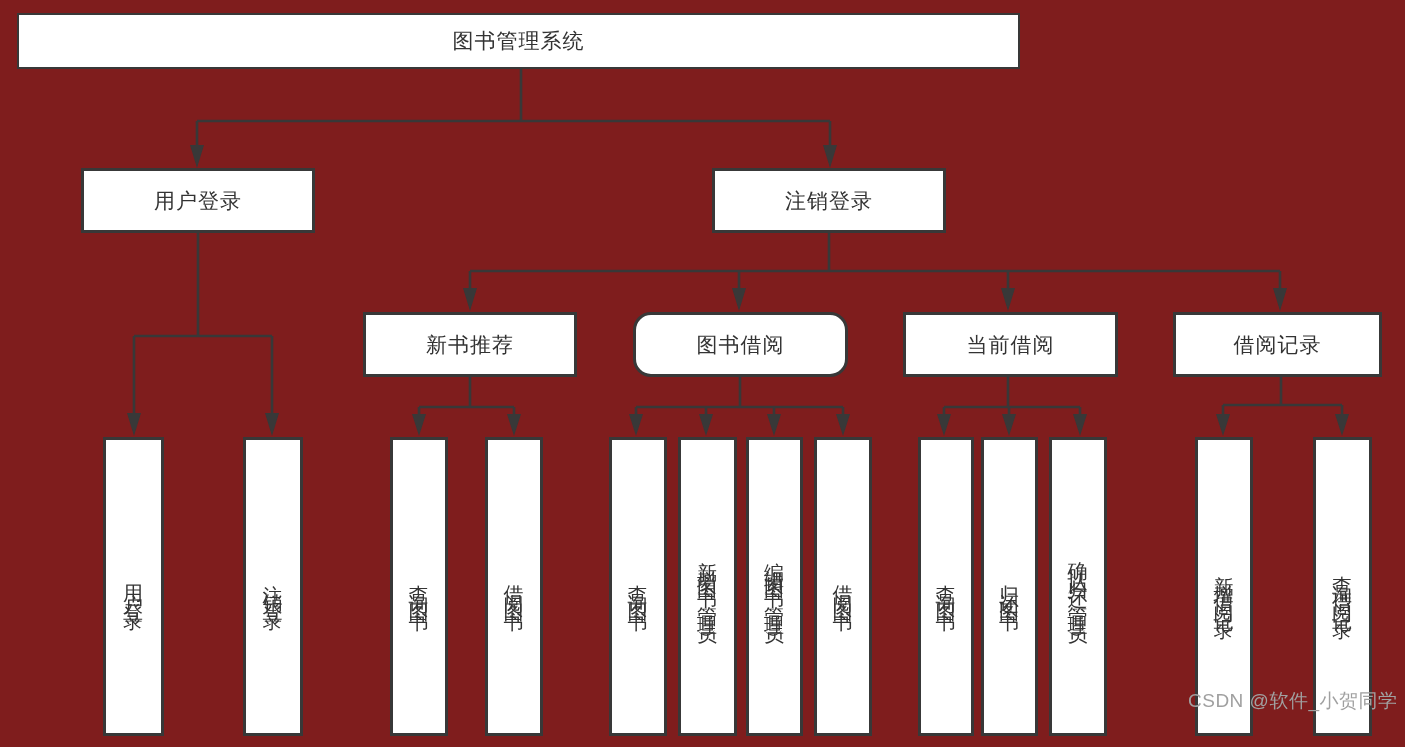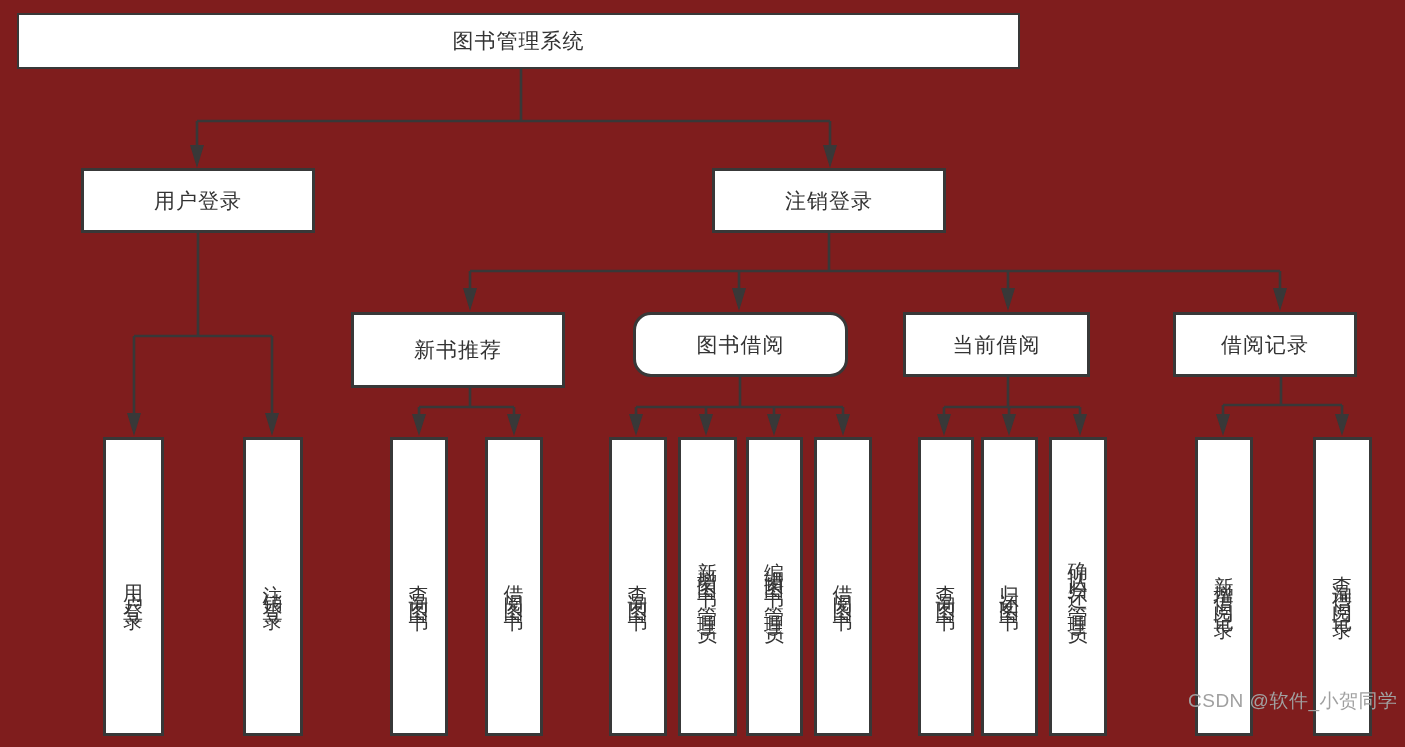--- a/index.html
+++ b/index.html
@@ -107,30 +107,30 @@
     <span class="lbl">图书管理系统</span>
   </div>
 
   <div class="box" style="left:81px; top:168px; width:234px; height:65px;">
     <span class="lbl">用户登录</span>
   </div>
   <div class="box" style="left:712px; top:168px; width:234px; height:65px;">
     <span class="lbl">注销登录</span>
   </div>
 
-  <div class="box" style="left:351px; top:312px; width:214px; height:76px;">
+  <div class="box" style="left:363px; top:312px; width:214px; height:65px;">
     <span class="lbl">新书推荐</span>
   </div>
   <div class="box" style="left:633px; top:312px; width:215px; height:65px;border-radius:18px;">
     <span class="lbl">图书借阅</span>
   </div>
-  <div class="box" style="left:903px; top:312px; width:187px; height:65px;">
+  <div class="box" style="left:903px; top:312px; width:215px; height:65px;">
     <span class="lbl">当前借阅</span>
   </div>
-  <div class="box" style="left:1173px; top:312px; width:184px; height:65px;">
+  <div class="box" style="left:1173px; top:312px; width:209px; height:65px;">
     <span class="lbl">借阅记录</span>
   </div>
 
   <div class="box v" style="left:103px; top:437px; width:61px; height:299px;">
     <span class="lbl">用户登录</span>
   </div>
   <div class="box v" style="left:243px; top:437px; width:60px; height:299px;">
     <span class="lbl">注销登录</span>
   </div>
 

